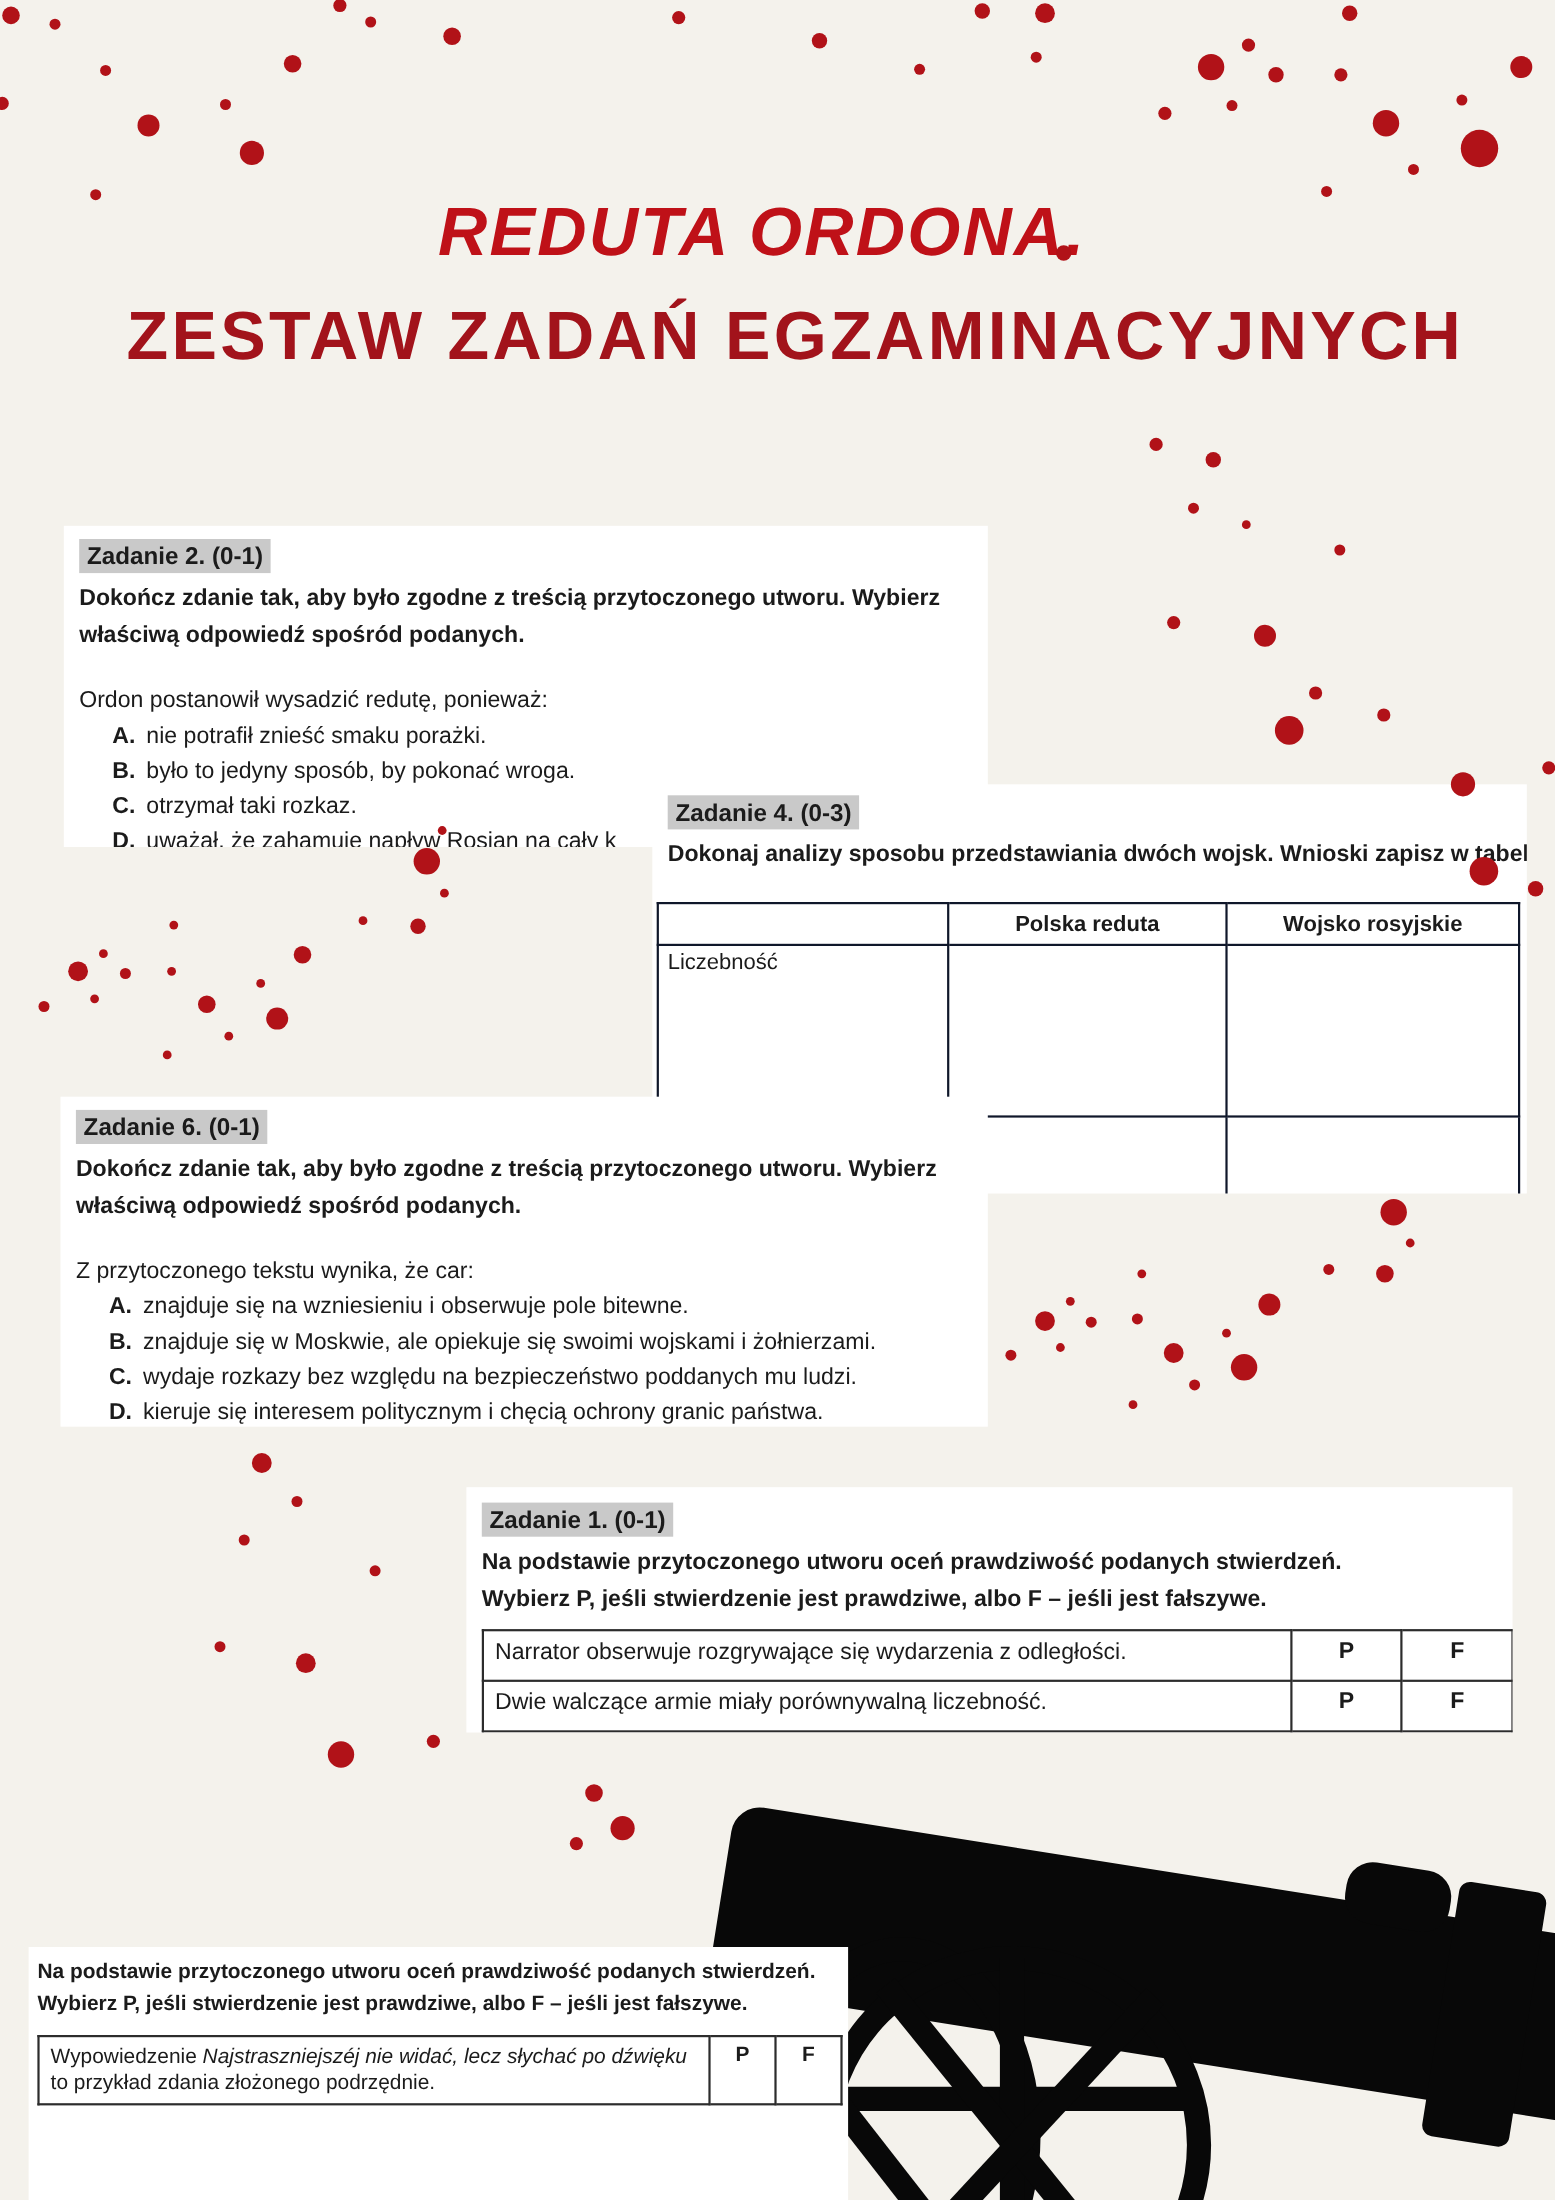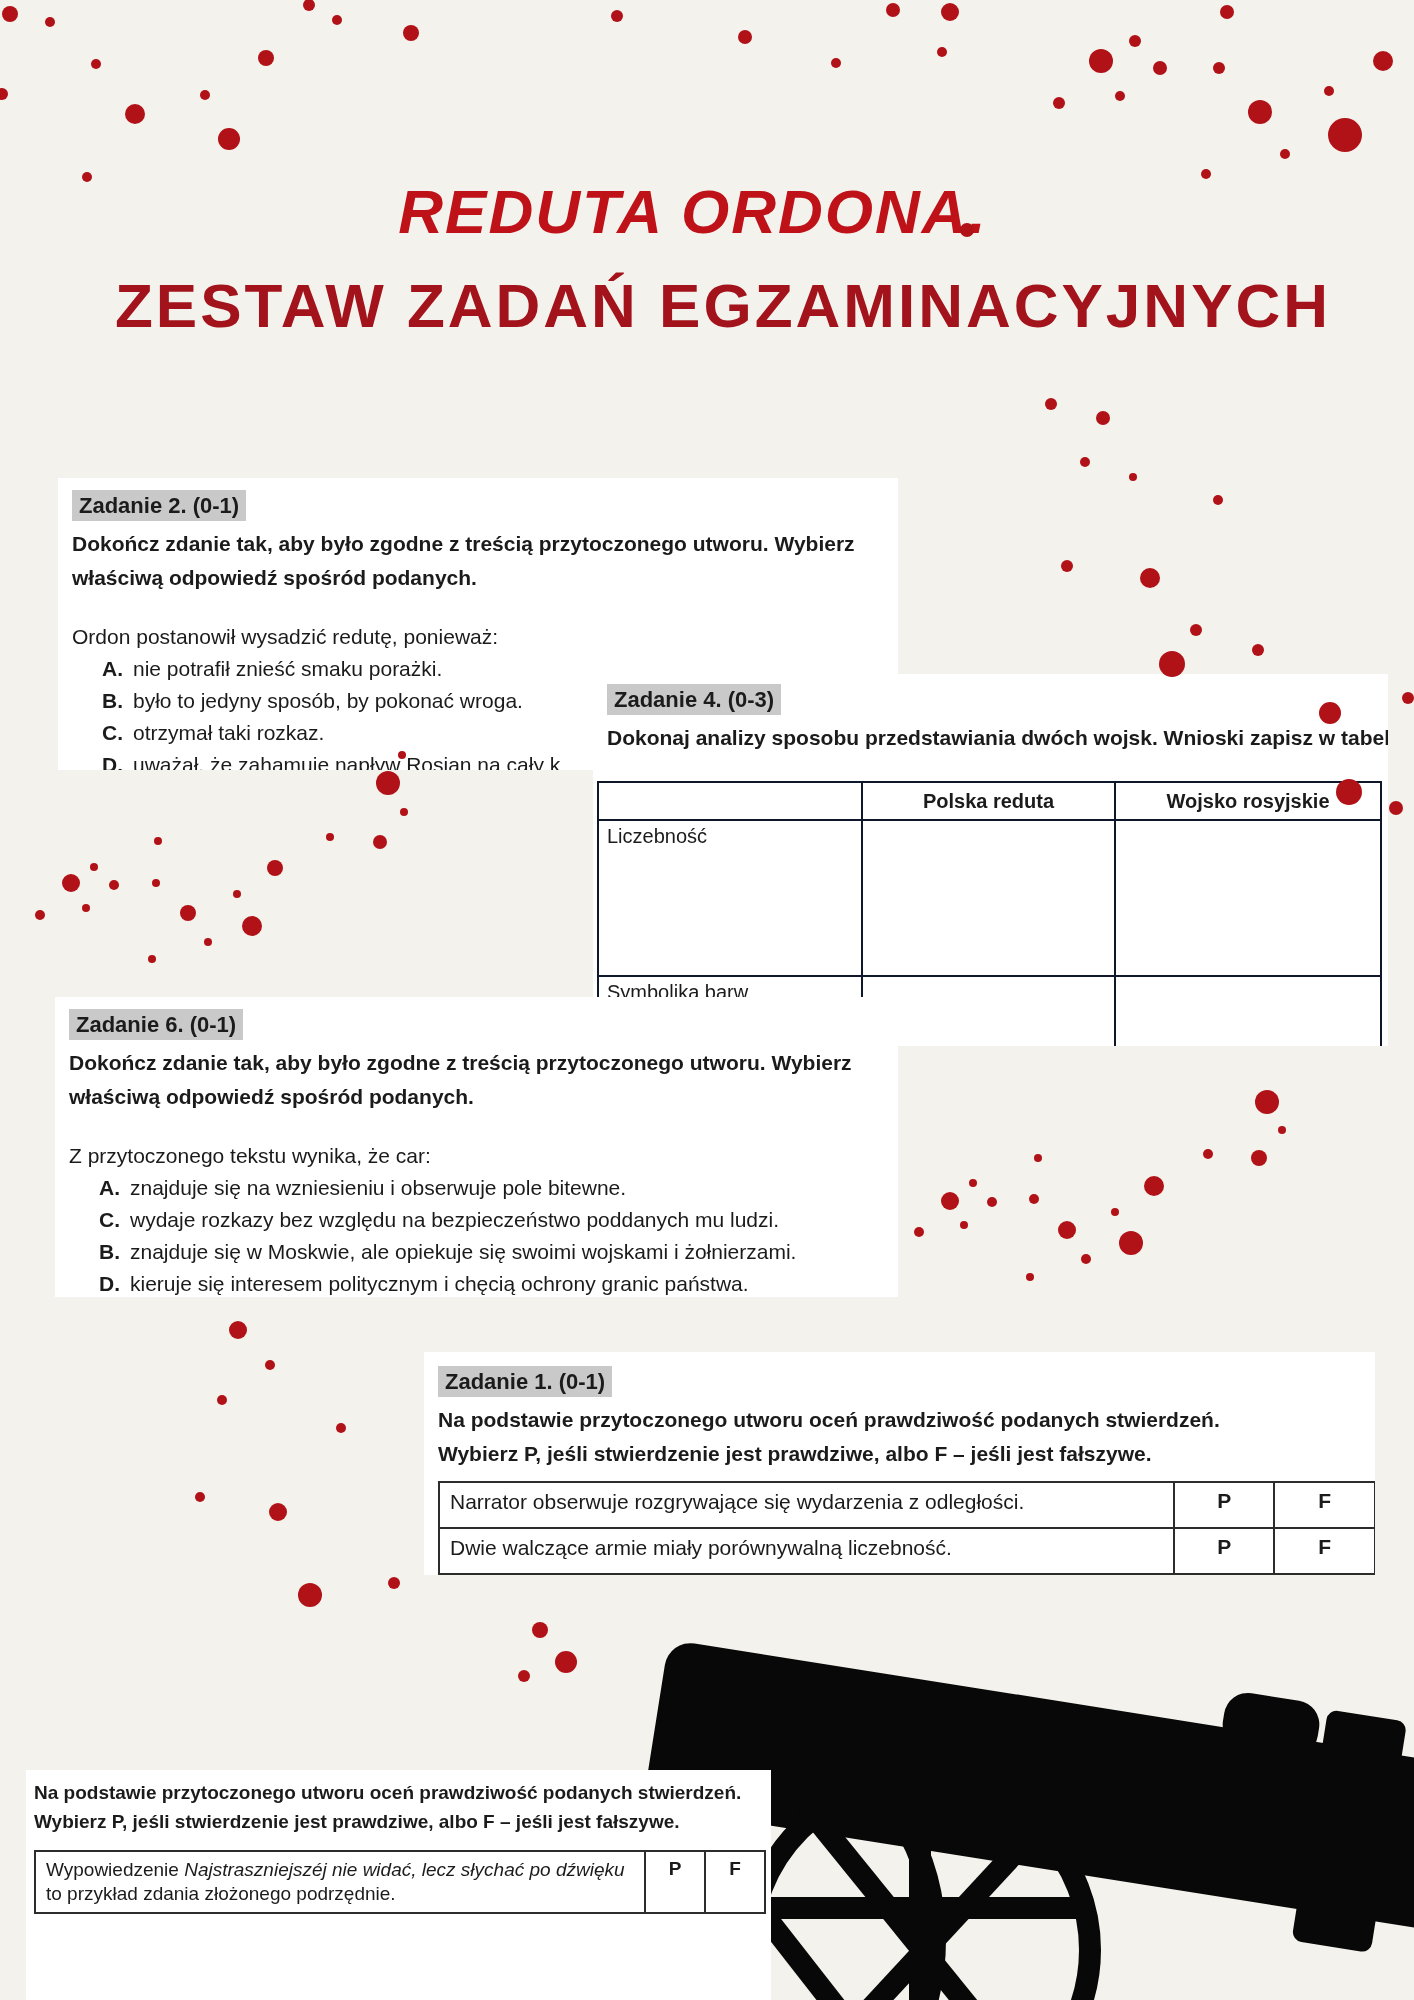--- a/index.html
+++ b/index.html
@@ -13,21 +13,21 @@
 
   
   .task-box{position:absolute;background:#ffffff;overflow:hidden;box-sizing:border-box;}
   .task-label{display:inline-block;background:#c9c9c9;font-weight:bold;font-size:22px;line-height:27px;padding:2px 7px;margin-bottom:6px;}
   .intro{font-weight:bold;font-size:21px;line-height:34px;white-space:nowrap;}
   .stem{font-size:21px;line-height:32px;margin-top:26px;}
   .option{font-size:21px;line-height:32px;margin-left:30px;}
   .option .letter{font-weight:bold;margin-right:10px;}
 
   #task2-box{left:58px;top:478px;width:840px;height:292px;padding:12px 14px;}
-  #task4-box{left:593px;top:674px;width:795px;height:372px;padding:10px 14px;}
+  #task4-box{left:593px;top:713px;width:795px;height:372px;padding:10px 14px;}
   #task6-box{left:55px;top:997px;width:843px;height:300px;padding:12px 14px;}
   #task1-box{left:424px;top:1352px;width:951px;height:223px;padding:14px 14px;}
   #task10-box{left:26px;top:1770px;width:745px;height:230px;padding:8px 8px;}
 
   
   .an-table{border-collapse:collapse;table-layout:fixed;width:783px;margin-left:-10px;margin-top:26px;}
   .an-table td,.an-table th{border:2px solid #0f172a;font-size:20px;padding:4px 8px;vertical-align:top;text-align:left;box-sizing:border-box;}
   .an-table th{font-weight:bold;text-align:center;height:38px;vertical-align:middle;}
   .an-table .r1 td{height:156px;}
   .an-table .r2 td{height:140px;}
@@ -122,22 +122,22 @@
     </tbody>
       </table>
   </div>
 
   <div class="task-box" id="task6-box">
     <div><span class="task-label">Zadanie 6. (0-1)</span></div>
     <div class="intro">Dokończ zdanie tak, aby było zgodne z treścią przytoczonego utworu. Wybierz</div>
     <div class="intro">właściwą odpowiedź spośród podanych.</div>
     <div class="stem">Z przytoczonego tekstu wynika, że car:</div>
     <div class="option"><span class="letter">A.</span><span>znajduje się na wzniesieniu i obserwuje pole bitewne.</span></div>
+    <div class="option"><span class="letter">B.</span><span>znajduje się w Moskwie, ale opiekuje się swoimi wojskami i żołnierzami.</span></div>
     <div class="option"><span class="letter">C.</span><span>wydaje rozkazy bez względu na bezpieczeństwo poddanych mu ludzi.</span></div>
-    <div class="option"><span class="letter">B.</span><span>znajduje się w Moskwie, ale opiekuje się swoimi wojskami i żołnierzami.</span></div>
     <div class="option"><span class="letter">D.</span><span>kieruje się interesem politycznym i chęcią ochrony granic państwa.</span></div>
   </div>
 
   <div class="task-box" id="task1-box">
     <div><span class="task-label">Zadanie 1. (0-1)</span></div>
     <div class="intro">Na podstawie przytoczonego utworu oceń prawdziwość podanych stwierdzeń.</div>
     <div class="intro">Wybierz P, jeśli stwierdzenie jest prawdziwe, albo F – jeśli jest fałszywe.</div>
     <table class="pf-table">
       <tbody>
           <tr>

